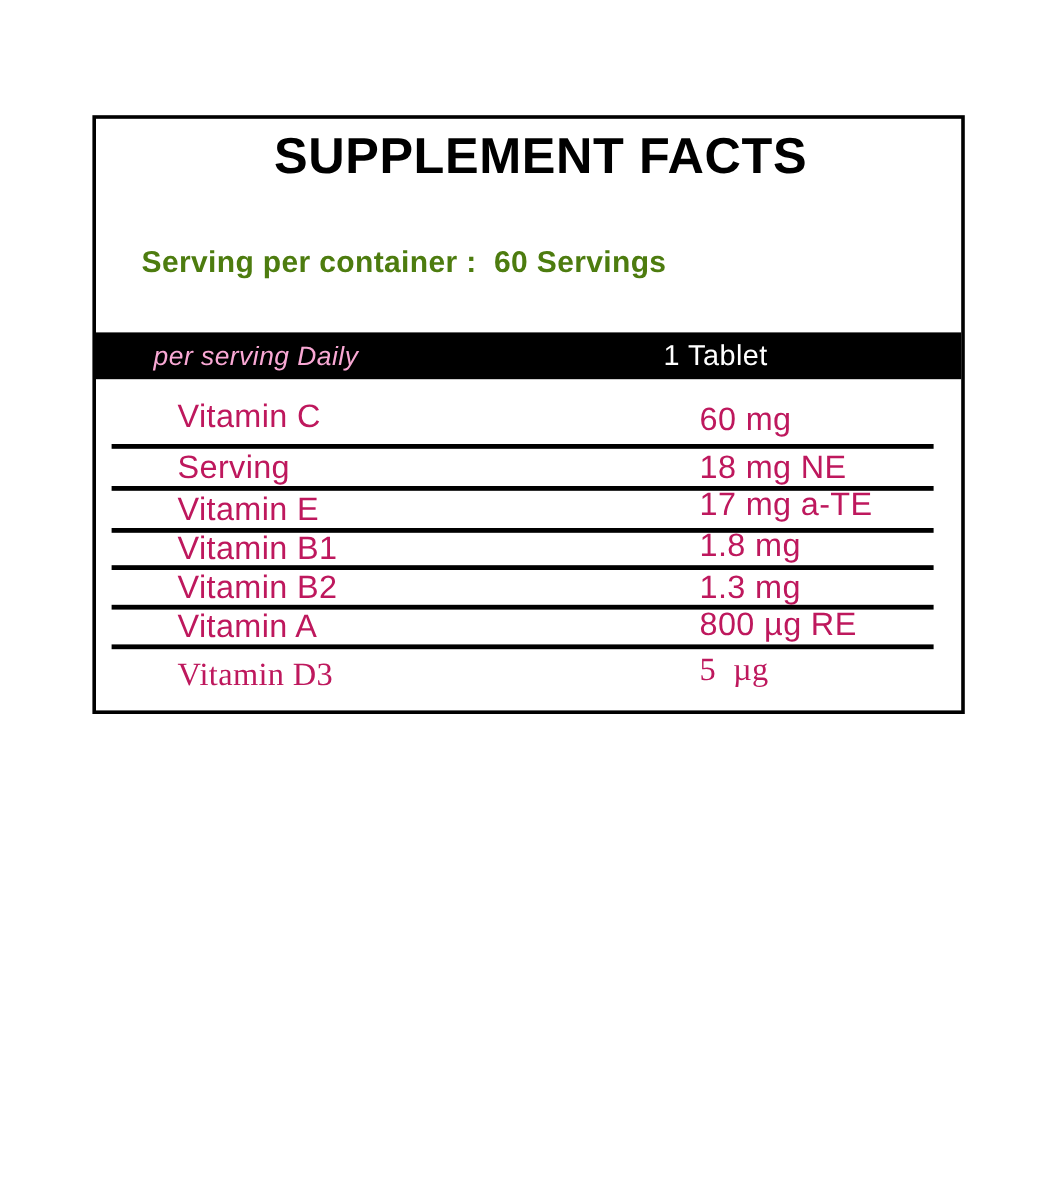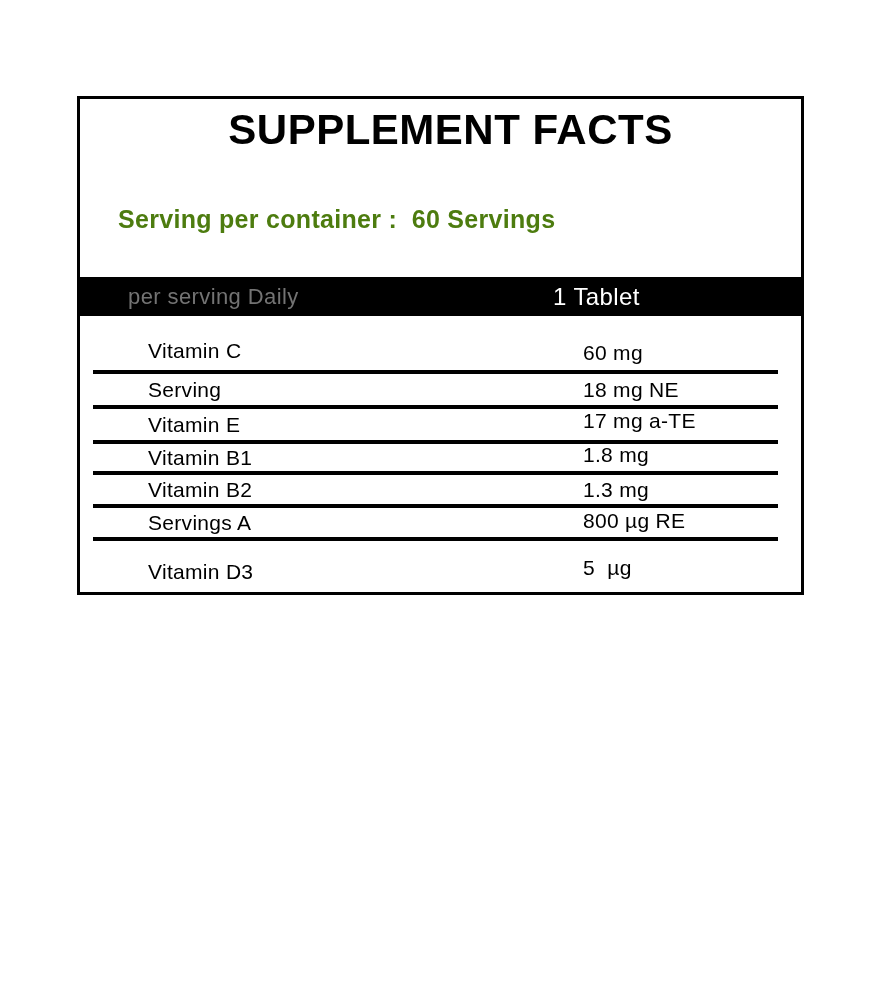--- a/index.html
+++ b/index.html
@@ -66,22 +66,23 @@
     height: 39px;
     background: #000000;
   }
   .header-bar .col-left {
     position: absolute;
     left: 48px;
     top: 0;
     line-height: 39px;
     font-size: 22px;
     letter-spacing: 0.4px;
-    color: #737373;
+    color: #f9a8d4;
     white-space: pre;
+    font-style: italic;
   }
   .header-bar .col-right {
     position: absolute;
     left: 473px;
     top: 0;
     line-height: 39px;
     font-size: 24px;
     letter-spacing: 0.4px;
     color: #ffffff;
     white-space: pre;
@@ -93,42 +94,42 @@
     top: 217px;
     left: 13px;
     width: 685px;
   }
   .nutrient-row {
     position: relative;
     display: flex;
     align-items: center;
     box-sizing: border-box;
     border-bottom: 4px solid #000000;
-    font-size: 21px;
+    font-size: 27px;
     letter-spacing: 0.3px;
-    color: #000000;
+    color: #be185d;
   }
   .nutrient-row .nutrient-name {
     padding-left: 55px;
     white-space: pre;
   }
   .nutrient-row .nutrient-amount {
     position: absolute;
     left: 490px;
     white-space: pre;
   }
 
   
   .nutrient-row:nth-child(1) { height: 58px; align-items: flex-end; padding-bottom: 7px; }
   .nutrient-row:nth-child(2) { height: 35px; }
   .nutrient-row:nth-child(3) { height: 35px; }
   .nutrient-row:nth-child(4) { height: 31px; }
   .nutrient-row:nth-child(5) { height: 33px; }
   .nutrient-row:nth-child(6) { height: 33px; }
-  .nutrient-row:nth-child(7) { height: 51px; border-bottom: none; align-items: flex-start; padding-top: 19px; }
+  .nutrient-row:nth-child(7) { height: 51px; border-bottom: none; align-items: flex-start; padding-top: 6px; font-family: Liberation Serif, serif; }
 
   
   .nutrient-row:nth-child(1) .nutrient-amount { transform: translateY(2px); }
   .nutrient-row:nth-child(3) .nutrient-amount { bottom: auto; transform: translateY(-4px); }
   .nutrient-row:nth-child(4) .nutrient-amount { transform: translateY(-3px); }
   .nutrient-row:nth-child(6) .nutrient-amount { transform: translateY(-2px); }
   .nutrient-row:nth-child(7) .nutrient-amount { transform: translateY(-4px); }
 </style>
 </head>
 <body>
@@ -166,21 +167,21 @@
         <span class="nutrient-name">Vitamin B1</span>
         <span class="nutrient-amount">1.8 mg</span>
       </div>
 
       <div class="nutrient-row">
         <span class="nutrient-name">Vitamin B2</span>
         <span class="nutrient-amount">1.3 mg</span>
       </div>
 
       <div class="nutrient-row">
-        <span class="nutrient-name">Servings A</span>
+        <span class="nutrient-name">Vitamin A</span>
         <span class="nutrient-amount">800 µg RE</span>
       </div>
 
       <div class="nutrient-row">
         <span class="nutrient-name">Vitamin D3</span>
         <span class="nutrient-amount">5  µg</span>
       </div>
 
     </div>
   </div>

